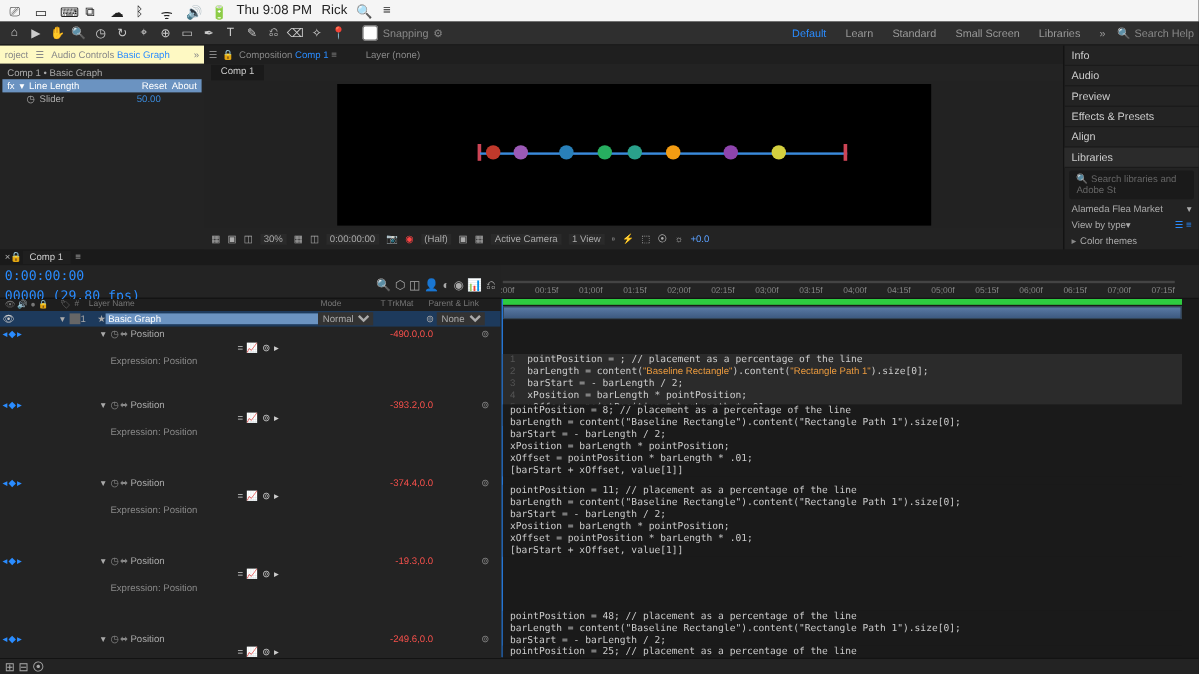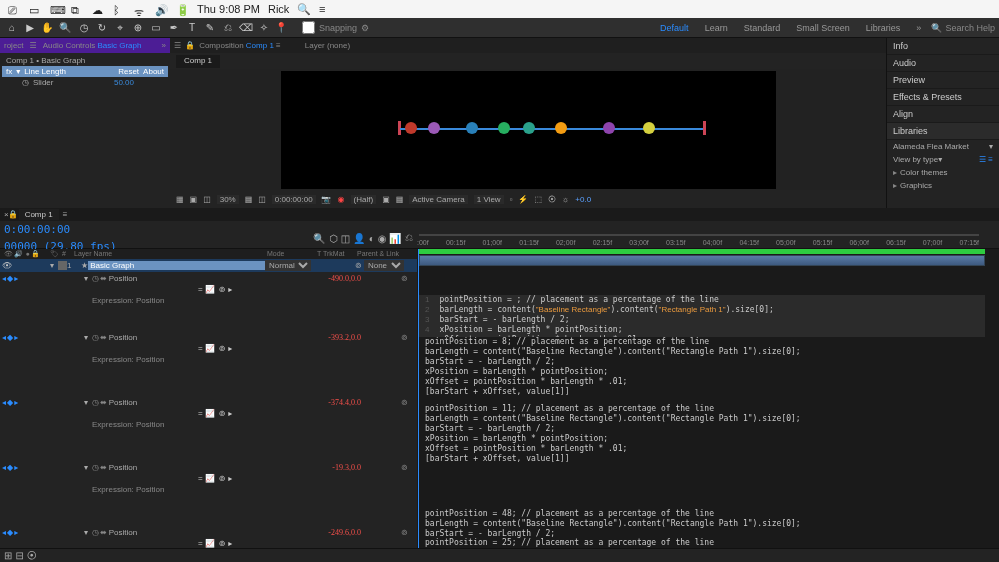--- a/index.html
+++ b/index.html
@@ -17,21 +17,21 @@
 .toolbar .tool-ic { width: 16px; height: 14px; color: #ccc; display: flex; align-items: center; justify-content: center; }
 .toolbar .snapping { display: flex; align-items: center; margin-left: 10px; color: #888; font-size: 9px; gap: 4px; }
 .toolbar .workspaces { display: flex; gap: 4px; align-items: center; }
 .toolbar .ws { color: #999; font-size: 9px; padding: 2px 6px; }
 .toolbar .ws.active { color: #2a8cff; }
 .toolbar .search { display: flex; align-items: center; gap: 3px; color: #888; font-size: 9px; }
 .toolbar .search .mag { color: #2a8cff; }
 
 .main-area { display: flex; height: 170px; }
 .left-panel { width: 170px; background: #232323; display: flex; flex-direction: column; }
-.panel-tabs { background: #4c1d95; height: 15px; display: flex; align-items: center; padding: 0 4px; font-size: 8px; color: #888; gap: 6px; }
+.panel-tabs { background: #fef9c3; height: 15px; display: flex; align-items: center; padding: 0 4px; font-size: 8px; color: #888; gap: 6px; }
 .panel-tabs .hl { color: #2a8cff; }
 .panel-tabs .icon-btn { color: #888; }
 .effect-panel { padding: 2px; font-size: 8px; }
 .effect-header { color: #aaa; padding: 1px 4px; }
 .effect-row { display: flex; padding: 1px 4px; gap: 4px; }
 .effect-row.selected { background: #6b93c1; color: #fff; }
 .effect-row .label { flex: 1; }
 .effect-row .val { color: #ddd; }
 .effect-row.selected .val, .effect-row.selected .btn { color: #fff; }
 .effect-row .btn { color: #aaa; }
@@ -79,21 +79,21 @@
 .layer-row .tri { width: 8px; color: #aaa; }
 .layer-row .num { width: 14px; color: #aaa; }
 .layer-row .name { flex: 1; color: #ccc; }
 .layer-row .name.sel { background: #6b93c1; color: #fff; padding: 0 2px; }
 .prop-row { display: flex; align-items: center; padding: 0 2px; min-height: 12px; }
 .prop-row .kf { width: 26px; display: flex; gap: 1px; color: #2a8cff; }
 .prop-row .indent { width: 56px; }
 .prop-row .tri { width: 8px; color: #aaa; }
 .prop-row .ic { display: flex; gap: 1px; color: #888; }
 .prop-row .label { flex: 1; color: #aaa; padding-left: 2px; }
-.prop-row .val { color: #f7504b; padding-right: 40px; font-family: Liberation Serif, serif; font-size: 8px; }
+.prop-row .val { color: #f7504b; padding-right: 40px; font-family: Liberation Sans, sans-serif; font-size: 8px; }
 .expr-row { display: flex; padding: 1px 2px; min-height: 28px; }
 .expr-row .indent { width: 90px; }
 .expr-row .label { color: #888; font-size: 8px; }
 .expr-tools { display: flex; gap: 3px; padding: 1px 2px 1px 198px; color: #ccc; min-height: 11px; }
 
 .tl-content { flex: 1; background: #1a1a1a; position: relative; overflow: hidden; }
 .tl-bar-green { position: absolute; top: 0; left: 2px; right: 14px; height: 5px; background: #2ecc40; }
 .tl-bar-solid { position: absolute; top: 6px; left: 2px; right: 14px; height: 11px; background: linear-gradient(#5a7aa5,#3d5a80); border: 1px solid #345; }
 .playhead { position: absolute; top: -14px; left: 1px; width: 1px; height: 400px; background: #2a8cff; }
 .playhead::before { content: ''; position: absolute; top: 0; left: -4px; width: 9px; height: 10px; background: #2a8cff; clip-path: polygon(0 0, 100% 0, 50% 100%); }
@@ -240,20 +240,21 @@
     </div>
   </div>
 
   <div class="right-panel">
     <div class="rp-tab">Info</div>
     <div class="rp-tab">Audio</div>
     <div class="rp-tab">Preview</div>
     <div class="rp-tab">Effects &amp; Presets</div>
     <div class="rp-tab">Align</div>
     <div class="rp-tab sel">Libraries</div>
+    <div class="rp-search">🔍 <span>Search libraries and Adobe St</span></div>
     <div class="rp-item">
         <span>Alameda Flea Market</span>
         <span style="margin-left:auto">▾</span>
       </div>
     <div class="rp-item"><span>View by type</span> ▾<span style="margin-left:auto;color:#2a8cff">☰ ≡</span></div>
     <div class="rp-item">
         <span class="tri">▸</span>
         <span>Color themes</span>
       </div>
     <div class="rp-item">

